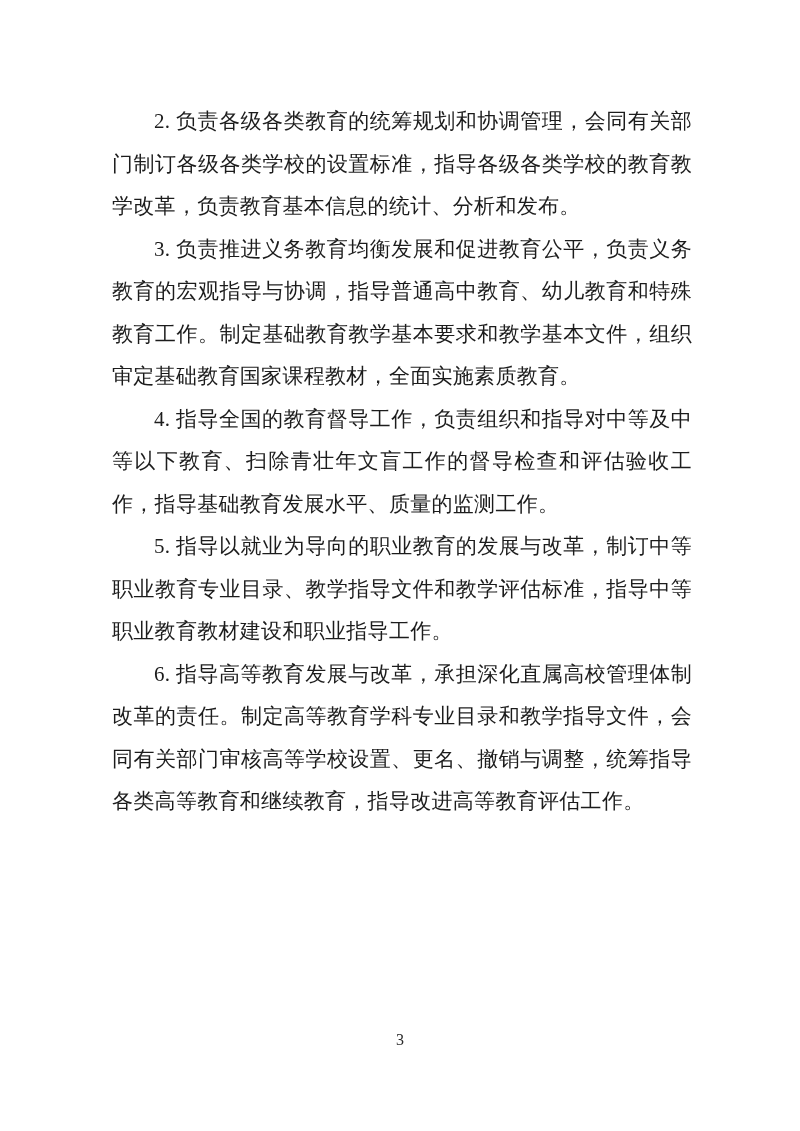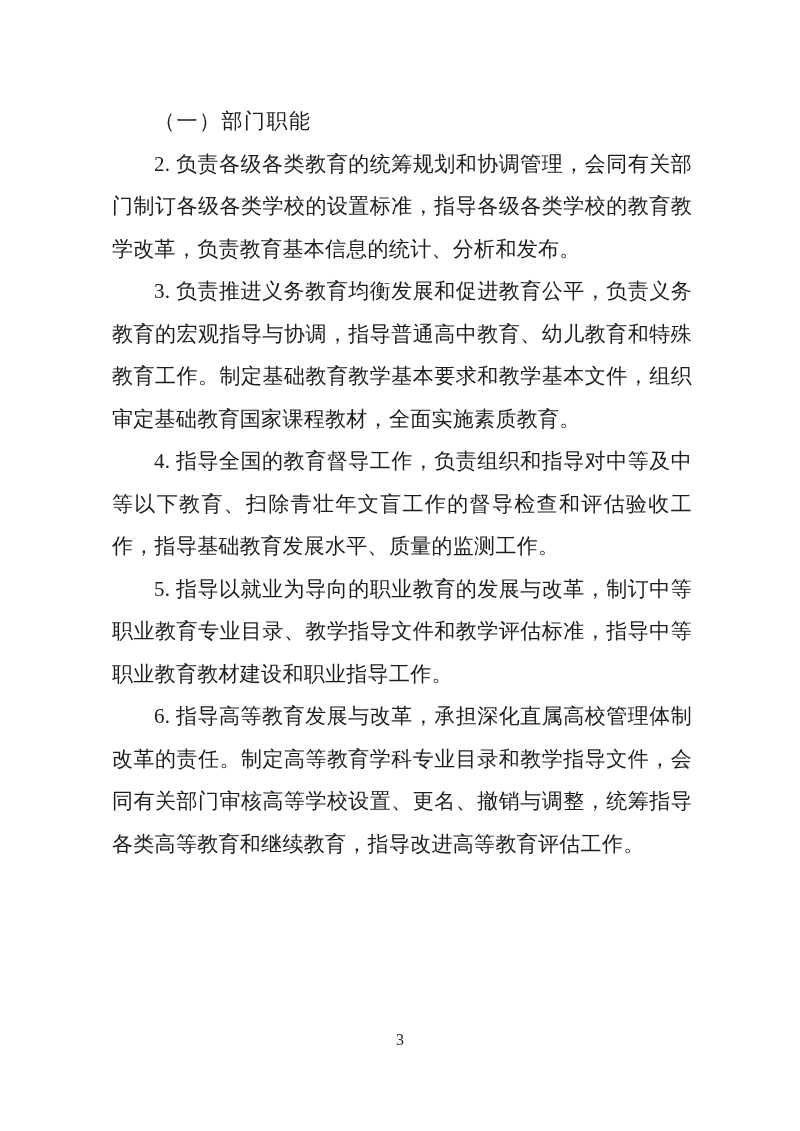--- a/index.html
+++ b/index.html
@@ -58,21 +58,20 @@
     text-align: center;
     font-size: 16px;
     line-height: 20px;
     color: #2a2a2a;
   }
 </style>
 </head>
 <body>
 
 <div class="page-content">
-  <h2 class="doc-subheading">（一）部门职能</h2>
   <p class="para">2. 负责各级各类教育的统筹规划和协调管理，会同有关部门制订各级各类学校的设置标准，指导各级各类学校的教育教学改革，负责教育基本信息的统计、分析和发布。</p>
   <p class="para">3. 负责推进义务教育均衡发展和促进教育公平，负责义务教育的宏观指导与协调，指导普通高中教育、幼儿教育和特殊教育工作。制定基础教育教学基本要求和教学基本文件，组织审定基础教育国家课程教材，全面实施素质教育。</p>
   <p class="para">4. 指导全国的教育督导工作，负责组织和指导对中等及中等以下教育、扫除青壮年文盲工作的督导检查和评估验收工作，指导基础教育发展水平、质量的监测工作。</p>
   <p class="para">5. 指导以就业为导向的职业教育的发展与改革，制订中等职业教育专业目录、教学指导文件和教学评估标准，指导中等职业教育教材建设和职业指导工作。</p>
   <p class="para">6. 指导高等教育发展与改革，承担深化直属高校管理体制改革的责任。制定高等教育学科专业目录和教学指导文件，会同有关部门审核高等学校设置、更名、撤销与调整，统筹指导各类高等教育和继续教育，指导改进高等教育评估工作。</p>
 </div>
 
 <div class="page-number">3</div>
 
 </body></html>

